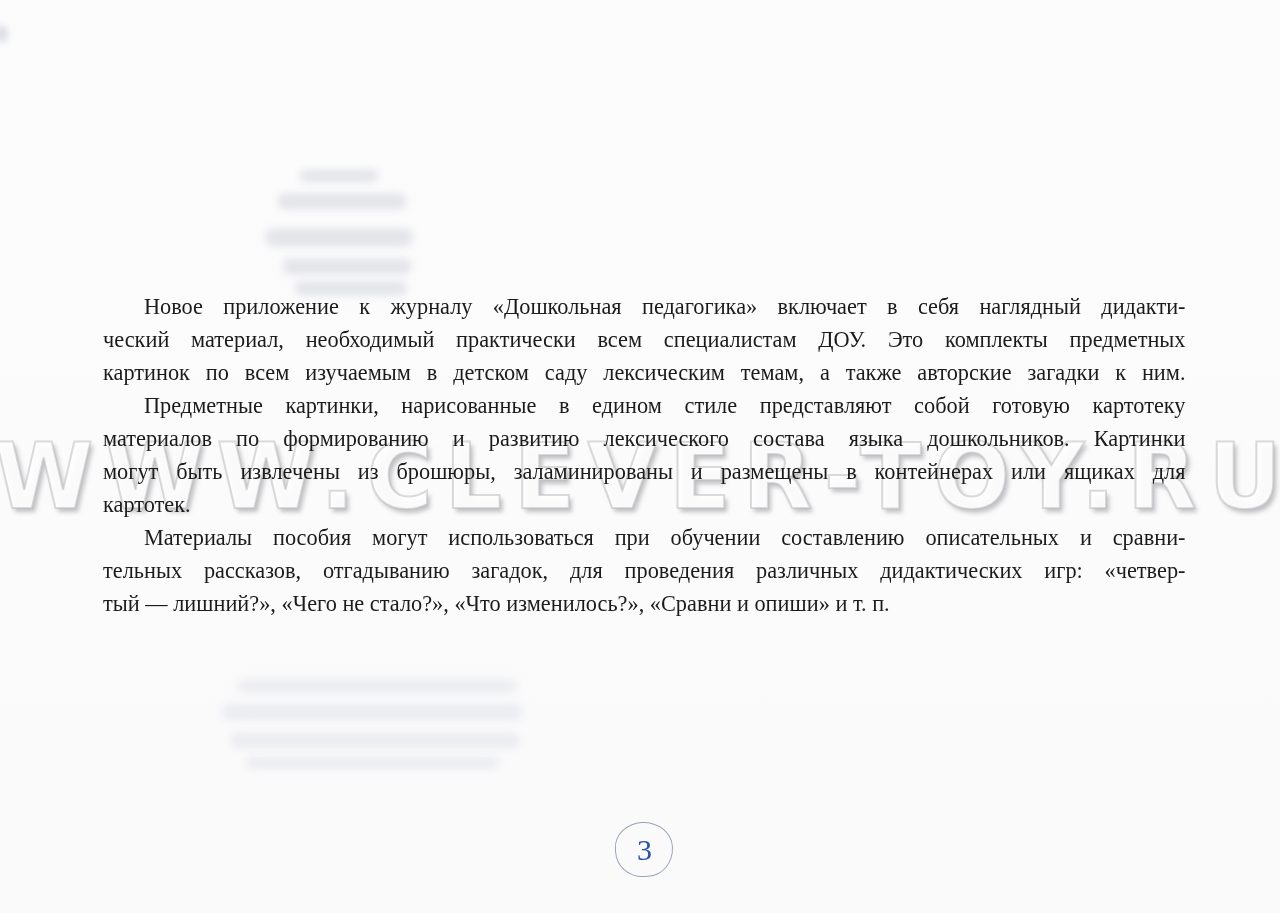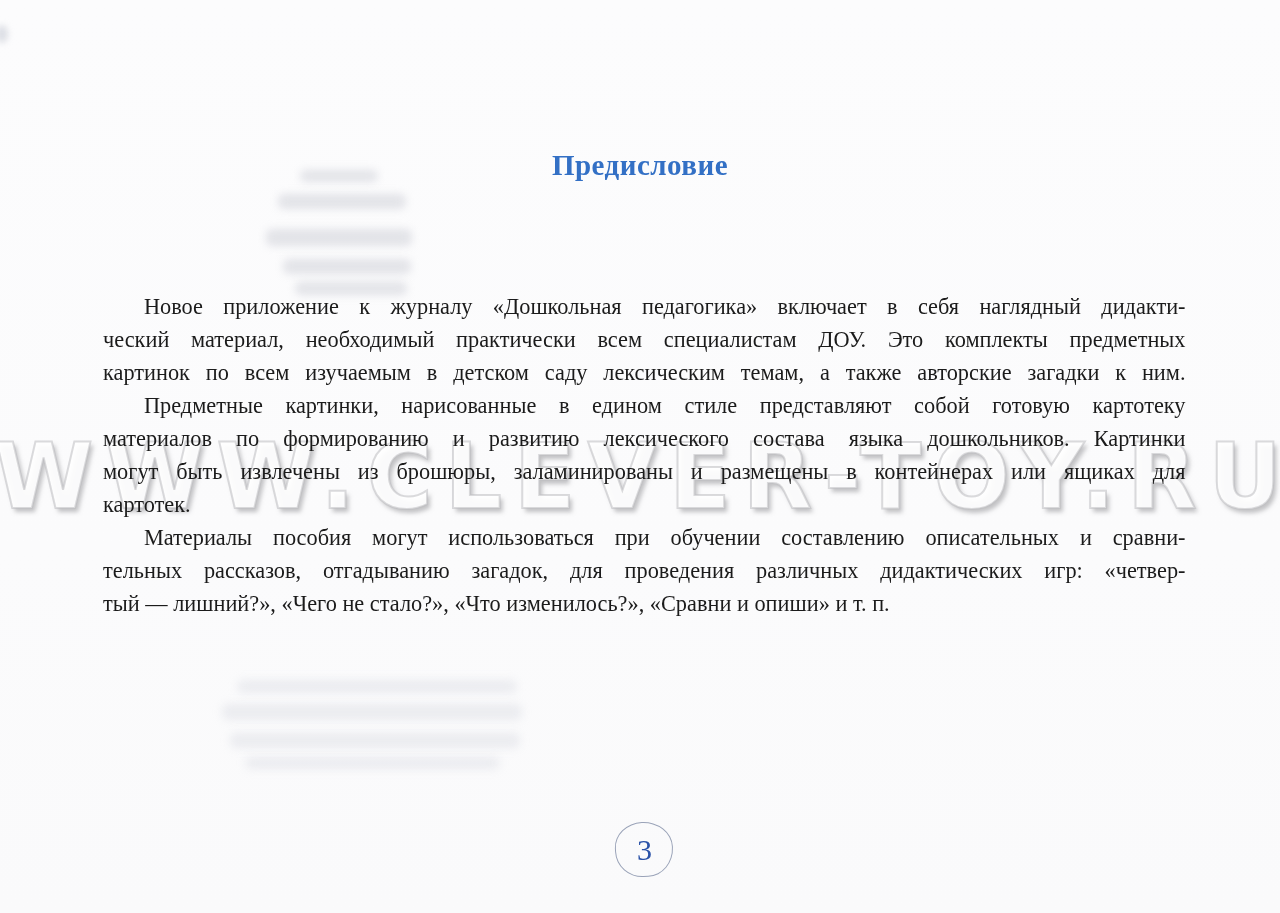--- a/index.html
+++ b/index.html
@@ -117,21 +117,20 @@
     border-radius: 50%;
   }
 </style>
 </head>
 <body>
 
 <div class="page">
 
   <div class="smudge"></div>
 
-  <h1 class="title">Предисловие</h1>
 
   <div class="ghost a" style="top:170px;left:300px;width:78px;height:12px;"></div>
   <div class="ghost a" style="top:194px;left:278px;width:128px;height:15px;"></div>
   <div class="ghost a" style="top:229px;left:266px;width:146px;height:17px;"></div>
   <div class="ghost a" style="top:259px;left:283px;width:128px;height:15px;"></div>
   <div class="ghost a" style="top:282px;left:295px;width:112px;height:13px;"></div>
 
   <div class="watermark">WWW.CLEVER-TOY.RU</div>
 
   <div class="body-text">

